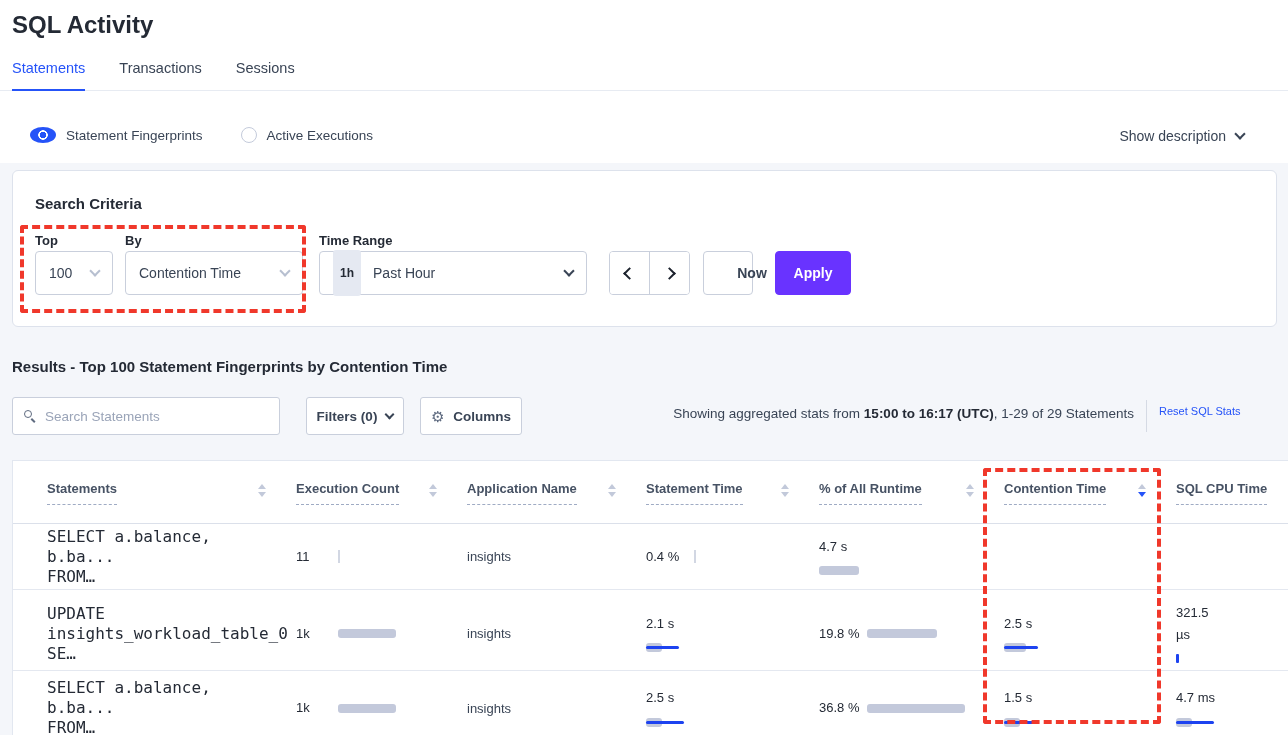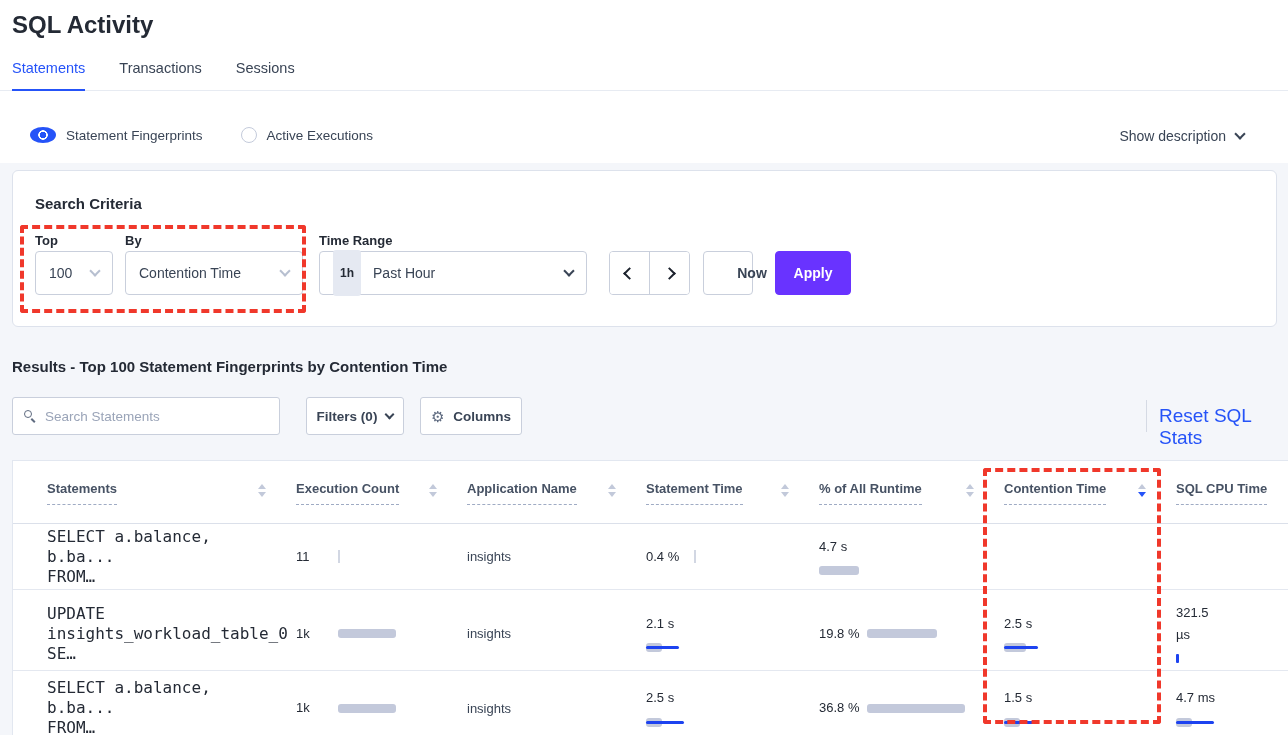--- a/index.html
+++ b/index.html
@@ -67,21 +67,21 @@
   .mag{position:relative;width:14px;height:14px;flex:0 0 auto;}
   .mag .lens{position:absolute;left:1px;top:1px;width:8px;height:8px;border:1.5px solid #5f6b80;border-radius:50%;}
   .mag .handle{position:absolute;left:9px;top:9px;width:5px;height:1.5px;background:#5f6b80;transform:rotate(45deg);transform-origin:0 0;}
   .tb-btn{position:absolute;top:397px;height:38px;background:#fff;border:1px solid var(--ctl-border);
     border-radius:3px;display:flex;align-items:center;justify-content:center;gap:9px;
     font-size:13.5px;font-weight:bold;color:var(--mid);cursor:pointer;}
   .gear{font-size:15px;color:#5f6b80;font-weight:normal;line-height:1;}
   .showing{position:absolute;left:640px;top:406px;width:494px;text-align:right;font-size:13.5px;color:var(--mid);}
   .showing b{color:var(--dark);}
   .tb-div{position:absolute;left:1146px;top:400px;height:32px;border-left:1px solid #d5dae4;}
-  .reset-link{position:absolute;left:1159px;top:405px;font-size:19px;color:var(--blue);cursor:pointer;}
+  .reset-link{position:absolute;left:1159px;top:405px;font-size:11px;color:var(--blue);cursor:pointer;}
 
   
   .table-card{position:absolute;left:12px;top:460px;width:1276px;height:275px;background:#fff;
     border:1px solid #e2e7f0;border-bottom:none;border-right:none;}
   .t-grid{display:grid;grid-template-columns:249px 171px 179px 173px 185px 172px 1fr;padding-left:34px;}
   .t-head{padding-top:20px;padding-bottom:0;border-bottom:1px solid #dbe0ea;height:63px;}
   .th{display:flex;align-items:flex-start;}
   .col-label{font-size:13px;font-weight:bold;color:#475264;border-bottom:1px dashed #9fabc4;padding-bottom:8px;}
   .sorts{display:flex;flex-direction:column;gap:3px;margin-left:auto;margin-right:30px;padding-top:3px;}
   .tri-up{width:0;height:0;border-left:4px solid transparent;border-right:4px solid transparent;border-bottom:5px solid #c2c9da;}
@@ -188,20 +188,21 @@
   <div class="tb-btn" style="left:306px;width:98px">
     <span>Filters (0)</span>
     <span class="chev" style="width:7px;height:7px;margin-top:-3px"></span>
   </div>
 
   <div class="tb-btn" style="left:420px;width:102px">
     <span class="gear">⚙</span>
     <span>Columns</span>
   </div>
 
+  <div class="showing"><span>Showing aggregated stats from </span><b>15:00 to 16:17 (UTC)</b><span>, 1-29 of 29 Statements</span></div>
 
   <div class="tb-div"></div>
   <div class="reset-link">Reset SQL Stats</div>
 
   <div class="table-card">
     <div class="t-grid t-head">
         <div class="th">
           <span class="col-label">Statements</span>
           <span class="sorts">
             <span class="tri-up"></span>

